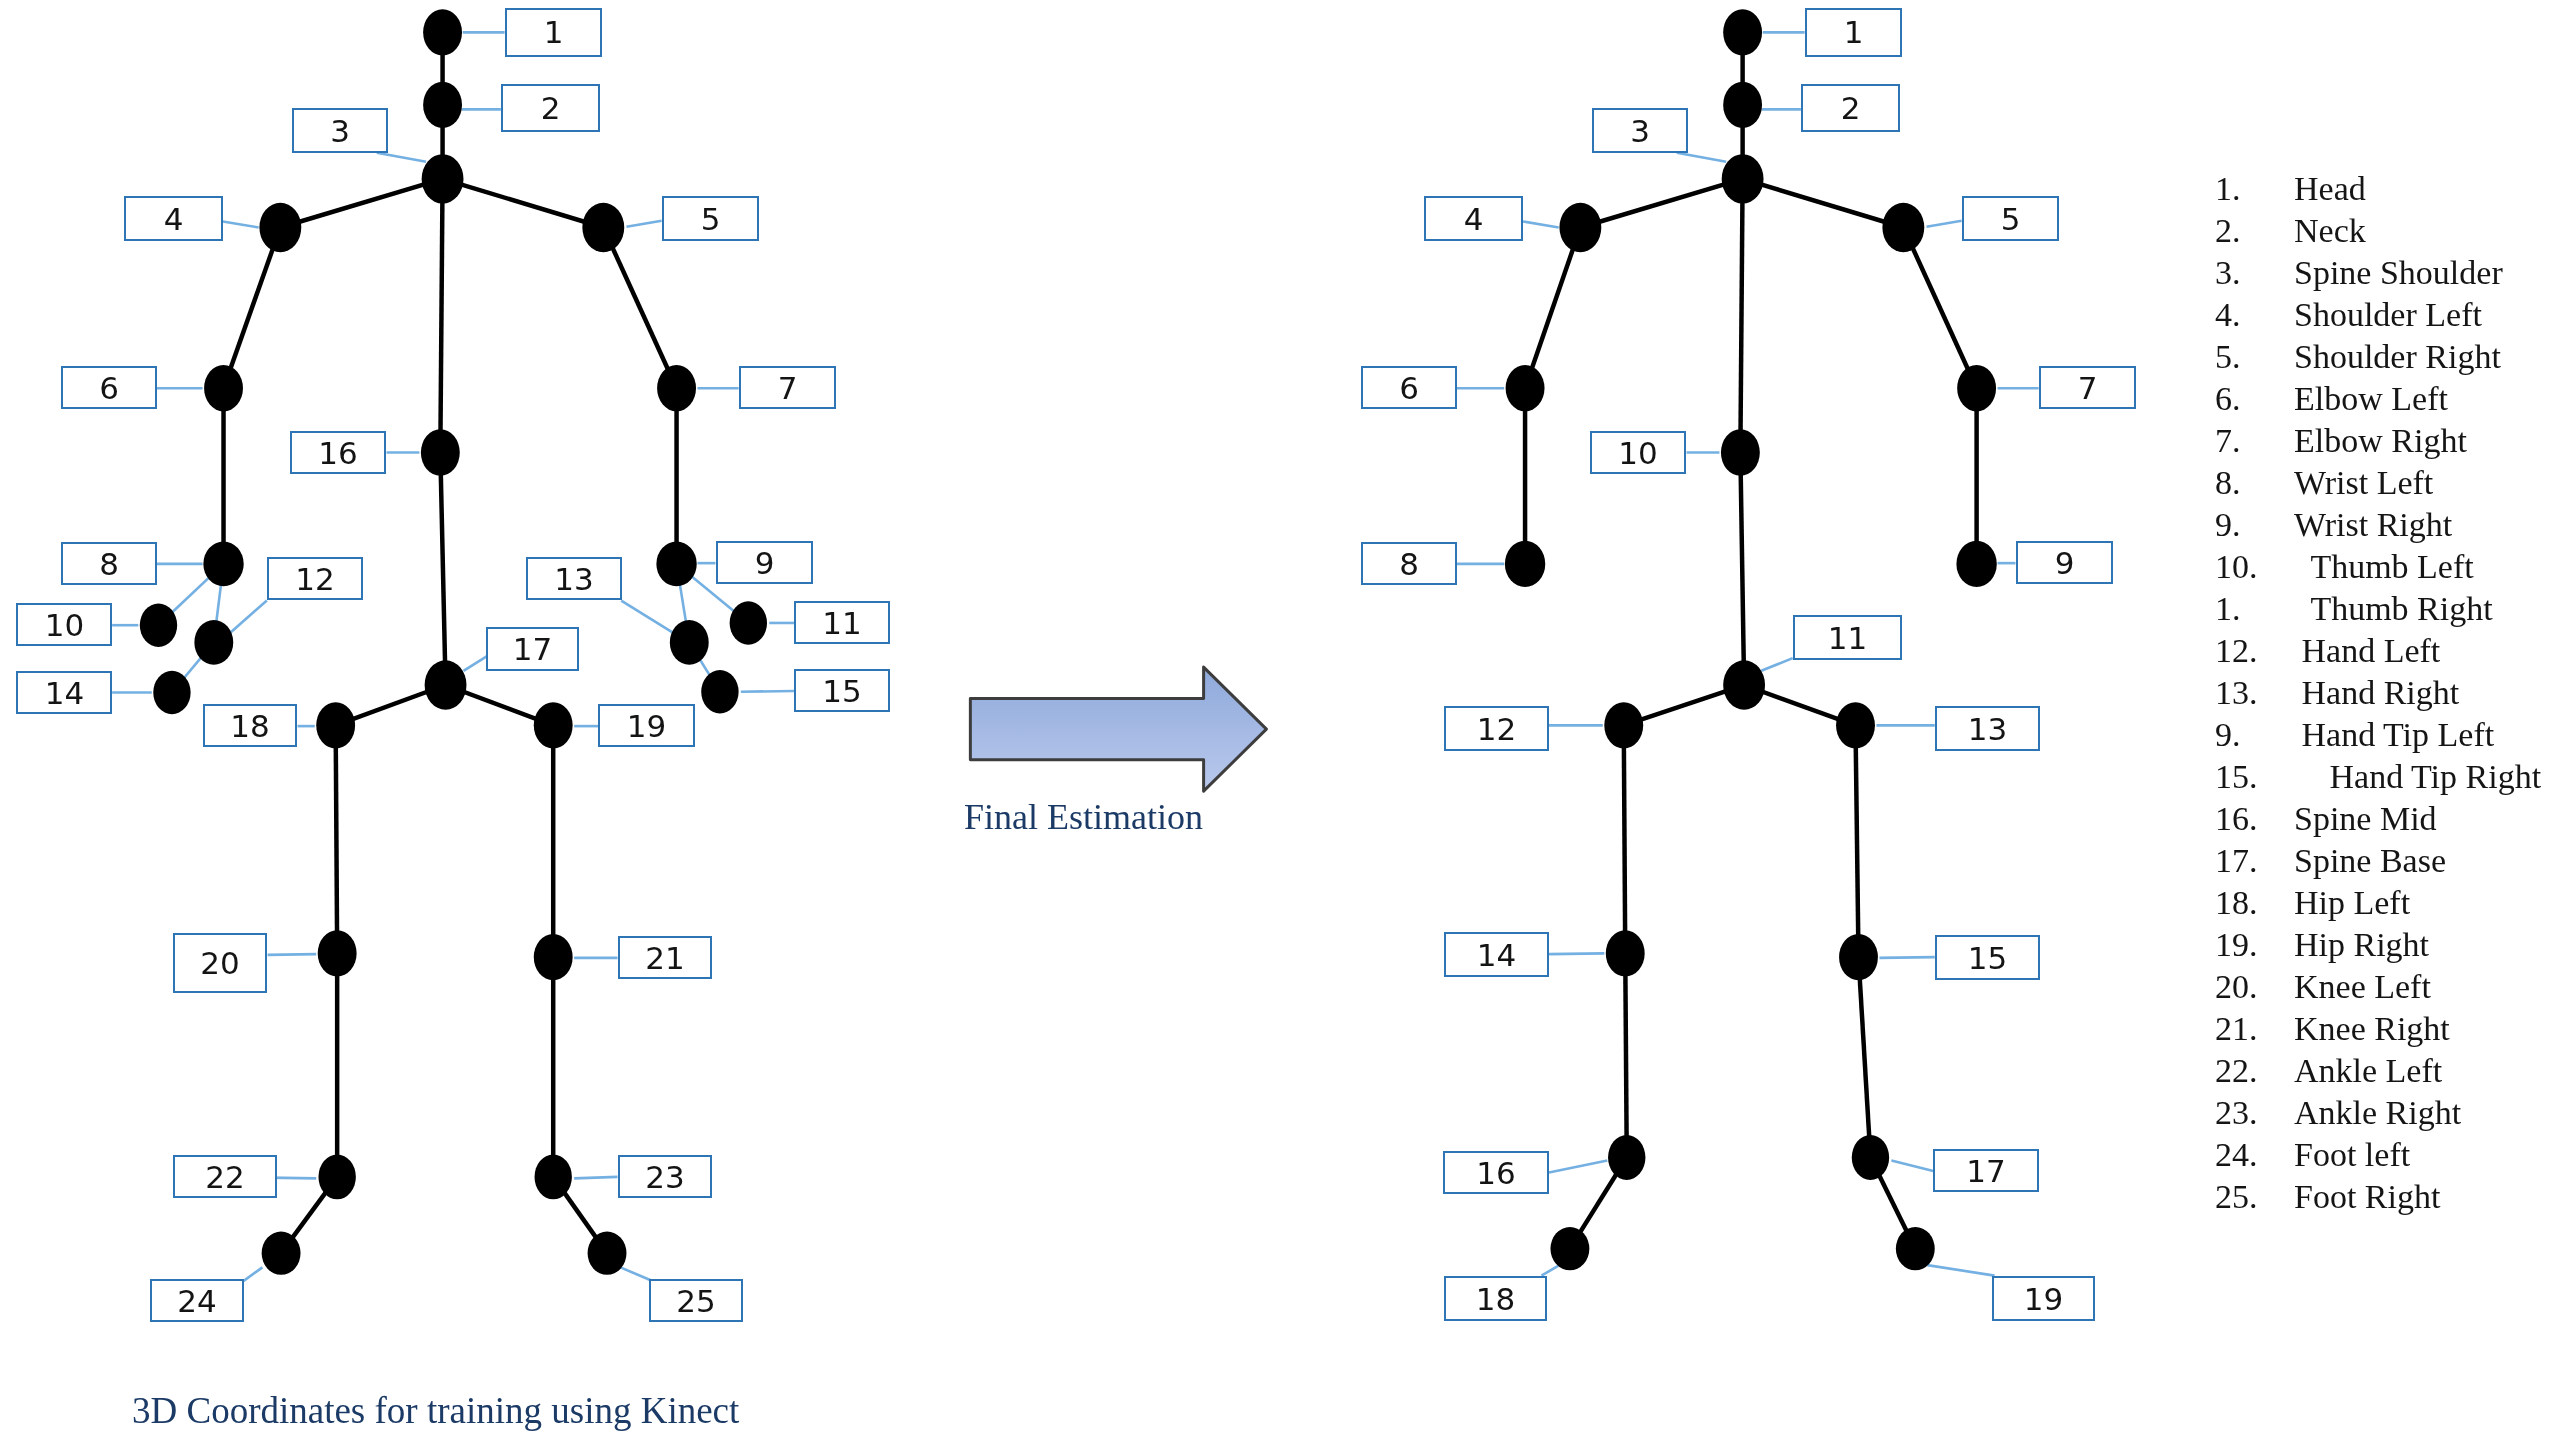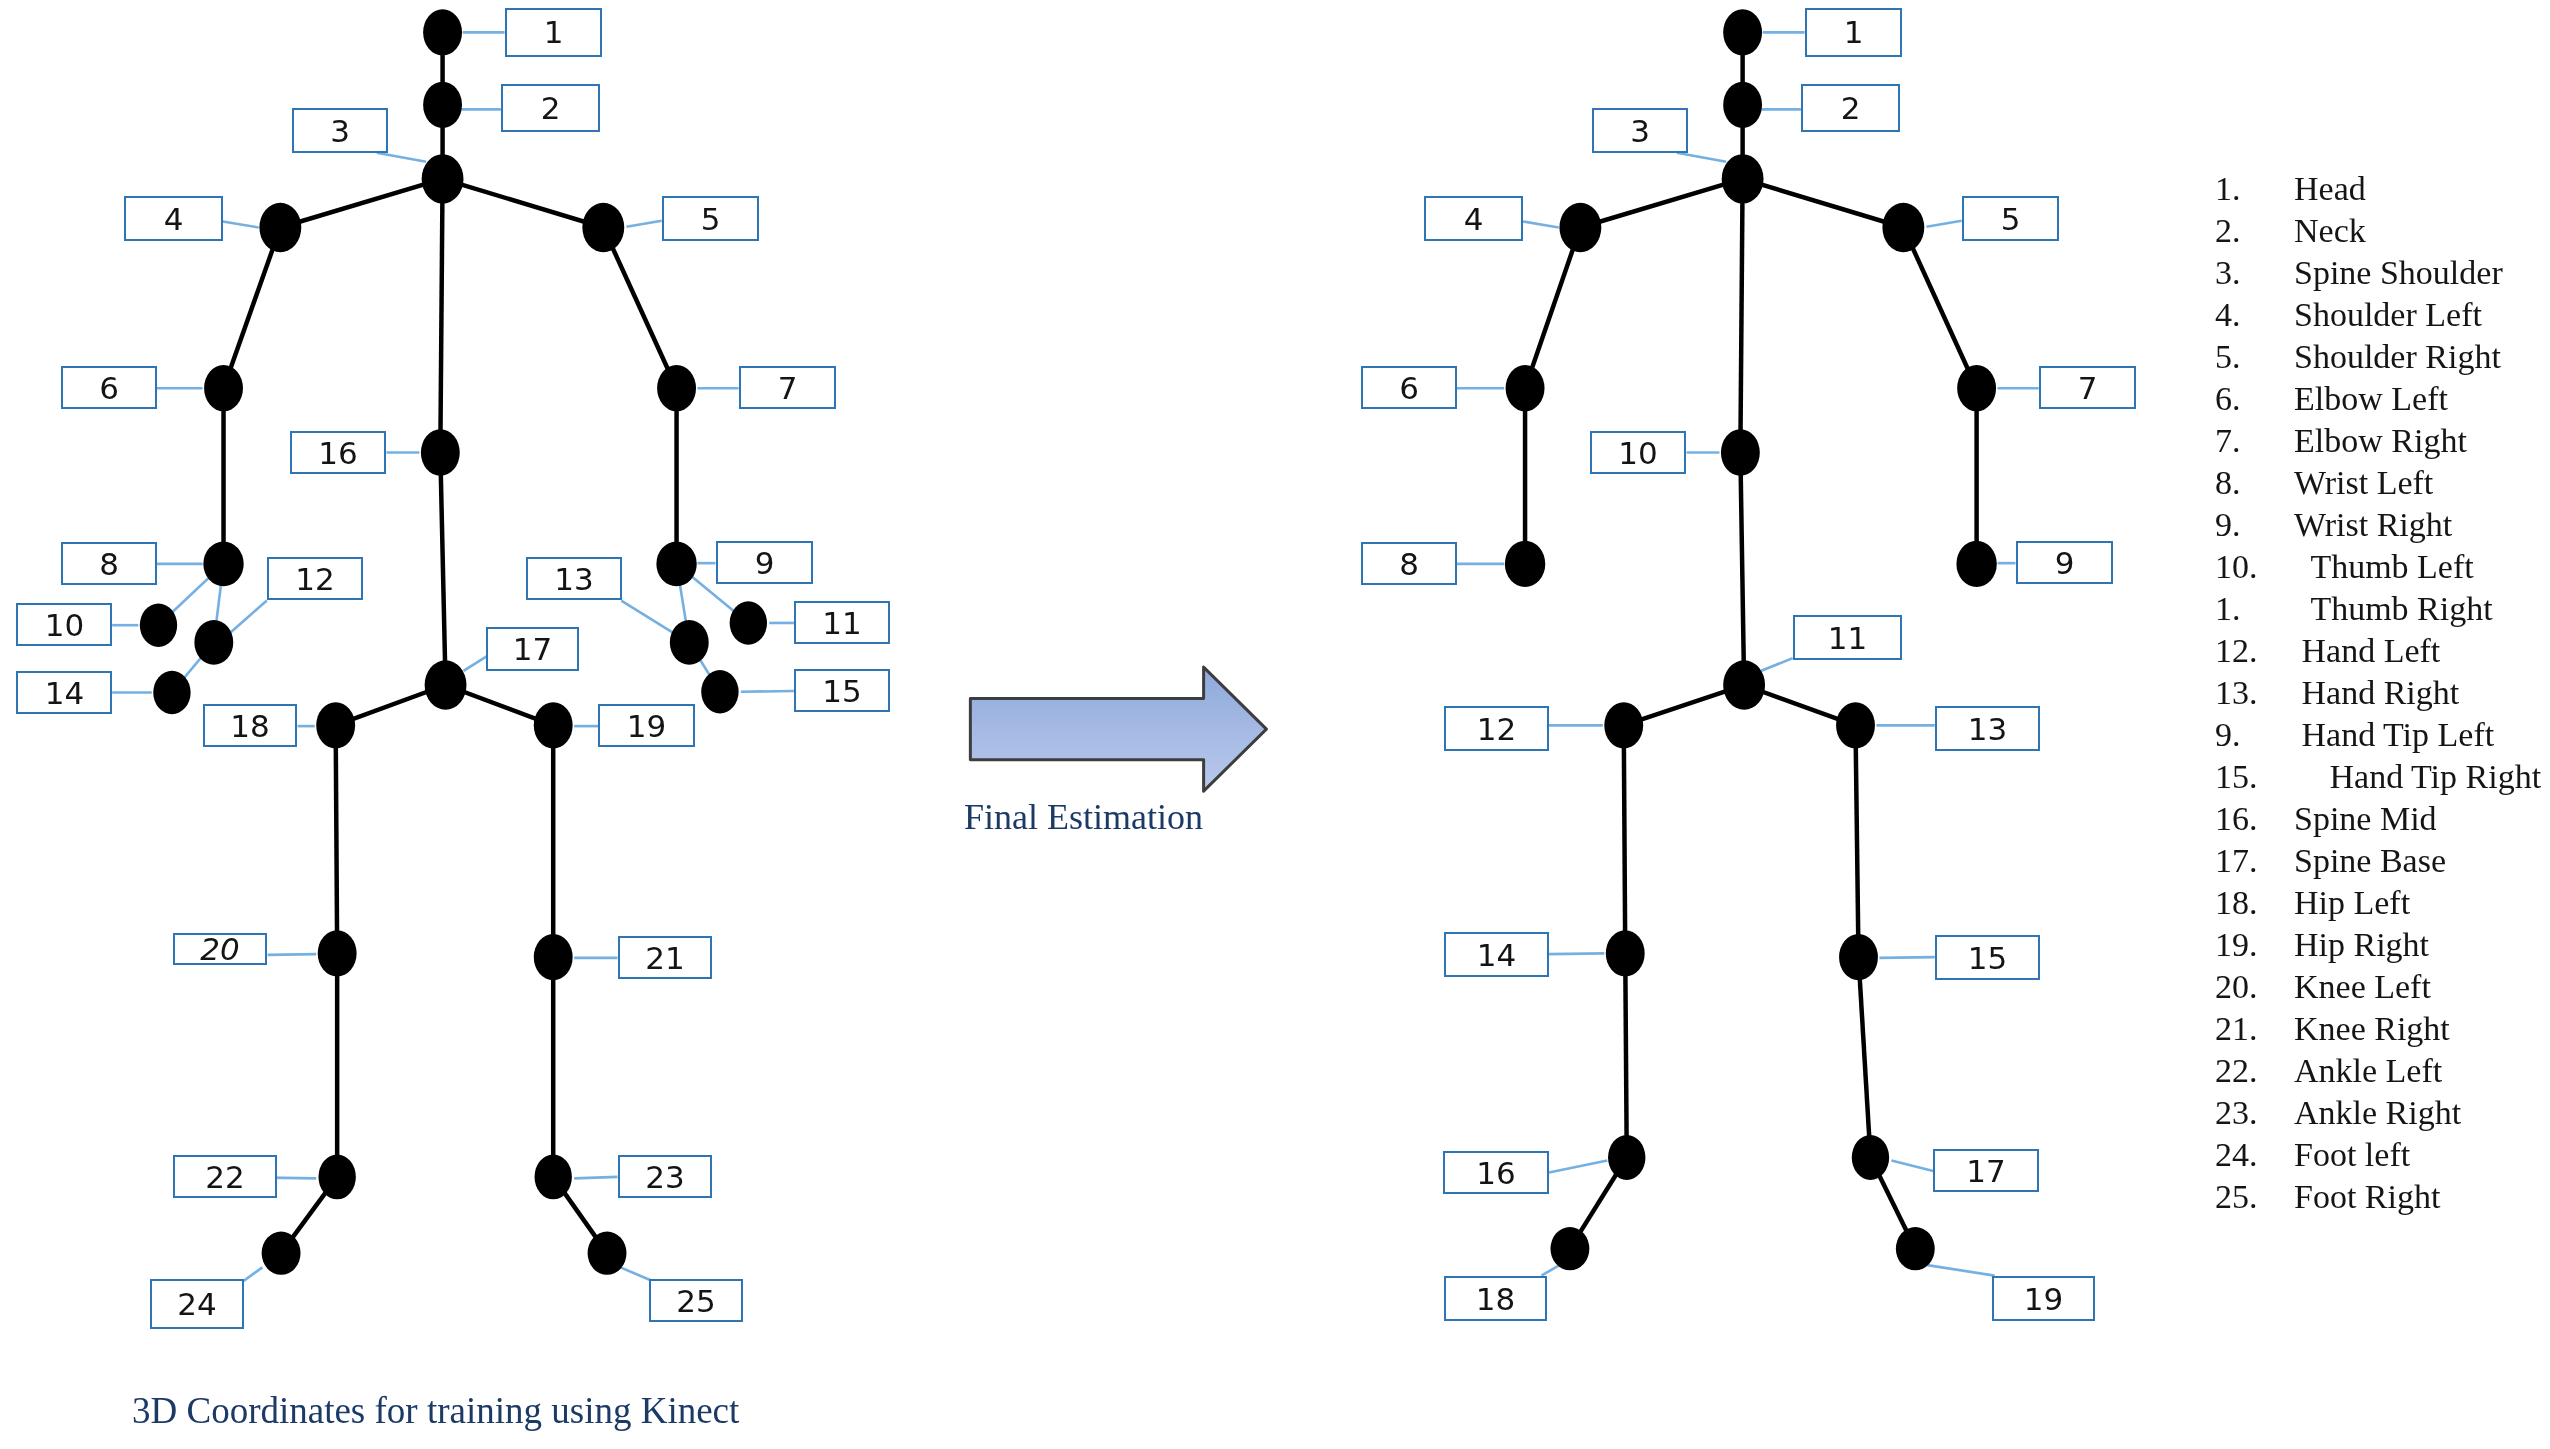--- a/index.html
+++ b/index.html
@@ -277,25 +277,25 @@
     <div class="joint-label" style="left: 716px; top: 541px; width: 97px; height: 43px;">9</div>
     <div class="joint-label" style="left: 267px; top: 557px; width: 96px; height: 43px;">12</div>
     <div class="joint-label" style="left: 526px; top: 557px; width: 96px; height: 43px;">13</div>
     <div class="joint-label" style="left: 16.4px; top: 603px; width: 96px; height: 43px;">10</div>
     <div class="joint-label" style="left: 794px; top: 601px; width: 96px; height: 43px;">11</div>
     <div class="joint-label" style="left: 16.4px; top: 671px; width: 96px; height: 43px;">14</div>
     <div class="joint-label" style="left: 794px; top: 669px; width: 96px; height: 43px;">15</div>
     <div class="joint-label" style="left: 486px; top: 627px; width: 93px; height: 44px;">17</div>
     <div class="joint-label" style="left: 203px; top: 704px; width: 94px; height: 43px;">18</div>
     <div class="joint-label" style="left: 598px; top: 704px; width: 97px; height: 43px;">19</div>
-    <div class="joint-label" style="left: 173px; top: 933px; width: 94px; height: 32px; font-style: italic;">20</div>
+    <div class="joint-label" style="left: 173px; top: 933px; width: 94px; height: 60px;">20</div>
     <div class="joint-label" style="left: 618px; top: 936px; width: 94px; height: 43px;">21</div>
     <div class="joint-label" style="left: 173px; top: 1155px; width: 104px; height: 43px;">22</div>
     <div class="joint-label" style="left: 618px; top: 1155px; width: 94px; height: 43px;">23</div>
-    <div class="joint-label" style="left: 150px; top: 1279px; width: 94px; height: 50px;">24</div>
+    <div class="joint-label" style="left: 150px; top: 1279px; width: 94px; height: 43px;">24</div>
     <div class="joint-label" style="left: 649px; top: 1279px; width: 94px; height: 43px;">25</div>
     <div class="joint-label" style="left: 1805px; top: 7.5px; width: 97px; height: 49px;">1</div>
     <div class="joint-label" style="left: 1801px; top: 84px; width: 99px; height: 48px;">2</div>
     <div class="joint-label" style="left: 1592px; top: 108px; width: 96px; height: 45px;">3</div>
     <div class="joint-label" style="left: 1424px; top: 196px; width: 99px; height: 45px;">4</div>
     <div class="joint-label" style="left: 1962px; top: 196px; width: 97px; height: 45px;">5</div>
     <div class="joint-label" style="left: 1361px; top: 366px; width: 96px; height: 43px;">6</div>
     <div class="joint-label" style="left: 2039px; top: 366px; width: 97px; height: 43px;">7</div>
     <div class="joint-label" style="left: 1590px; top: 431px; width: 96px; height: 43px;">10</div>
     <div class="joint-label" style="left: 1361px; top: 542px; width: 96px; height: 43px;">8</div>

